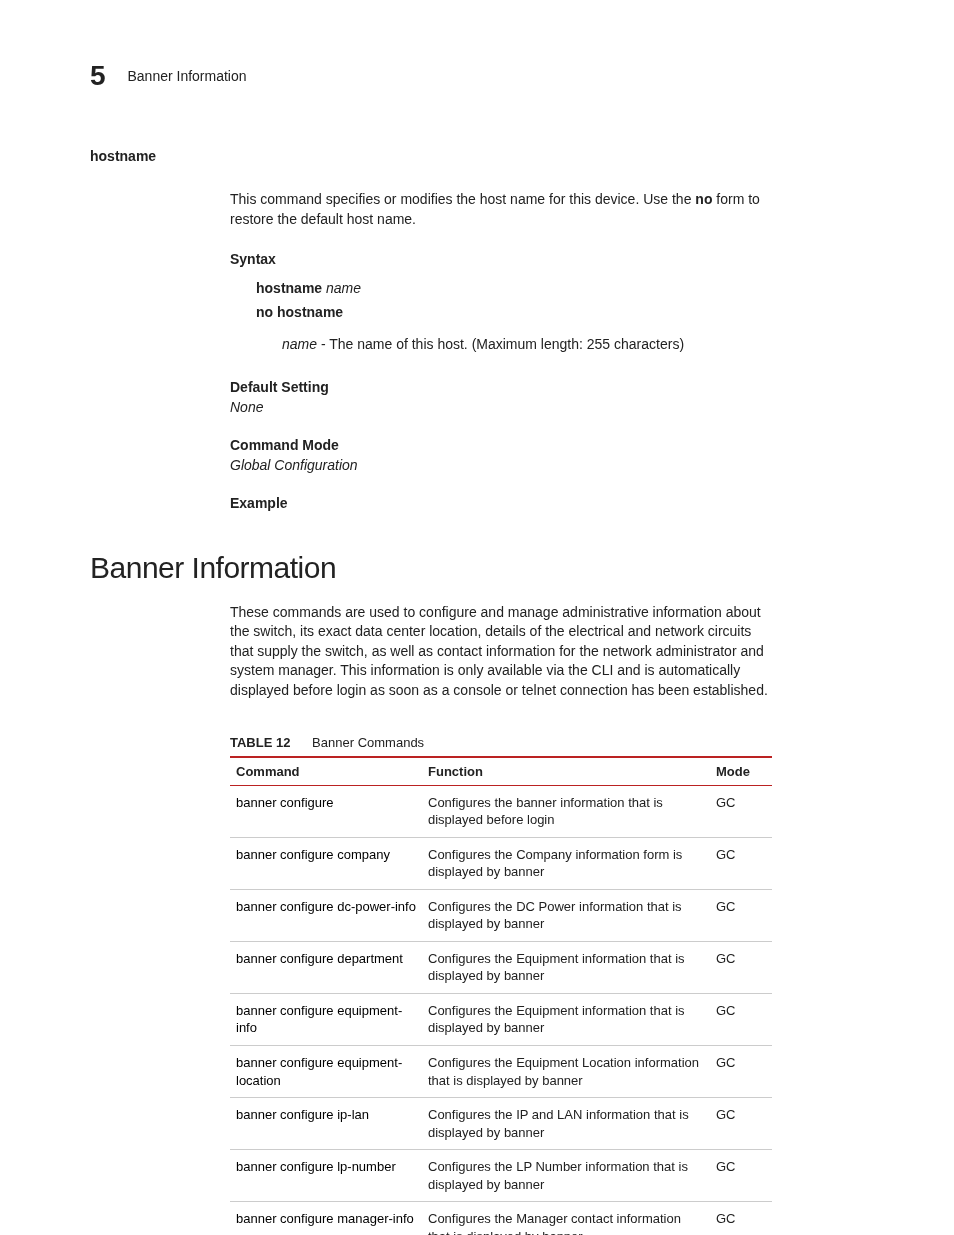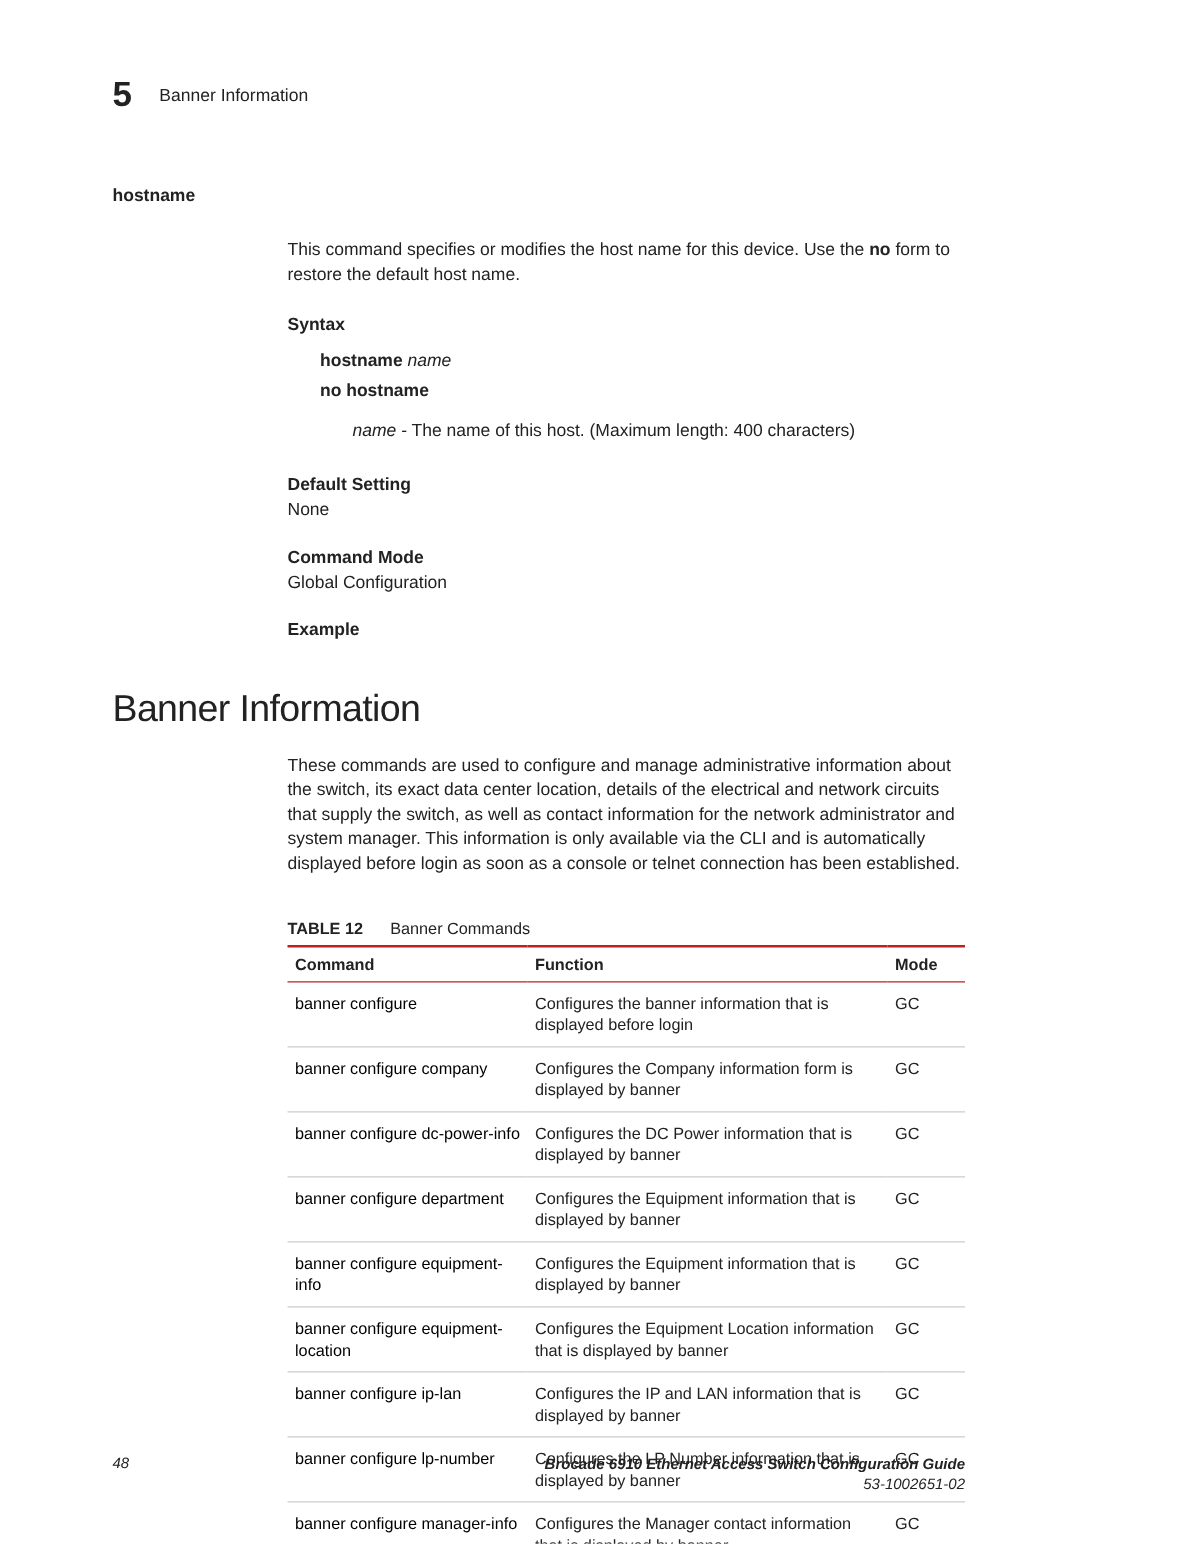--- a/index.html
+++ b/index.html
@@ -44,21 +44,21 @@
     font-weight: bold;
     margin-top: 22px;
   }
   .syntax-indent {
     margin-left: 26px;
     margin-top: 10px;
     line-height: 1.7;
   }
   .italic { font-style: italic; }
   .bold { font-weight: bold; }
-  .none-line { margin-top: 4px; }
+  .none-line { margin-top: 4px; font-style: italic; }
   .mono {
     font-family: "Courier New", monospace;
     font-size: 13px;
     white-space: pre;
     margin-top: 8px;
     line-height: 1.35;
   }
   .h1 {
     font-size: 30px;
     font-weight: normal;
@@ -122,21 +122,21 @@
     </div>
 
     <div class="subhead">Syntax</div>
     <div class="syntax-indent">
       <div>
         <span class="bold">hostname</span>
         <span class="italic">name</span>
       </div>
       <div class="bold">no hostname</div>
       <div style="margin-left:26px; margin-top:8px;">
-        <span class="italic">name</span><span> - The name of this host. (Maximum length: 400 characters)</span>
+        <span class="italic">name</span><span> - The name of this host. (Maximum length: 255 characters)</span>
       </div>
     </div>
 
     <div class="subhead">Default Setting</div>
     <div class="none-line">None</div>
 
     <div class="subhead">Command Mode</div>
     <div class="none-line">Global Configuration</div>
 
     <div class="subhead">Example</div>
@@ -204,21 +204,14 @@
           </tr>
           <tr>
             <td class="cmdcol"><span class="link">banner configure manager-info</span></td>
             <td>Configures the Manager contact information that is displayed by banner</td>
             <td class="modecol">GC</td>
           </tr>
         </tbody>
     </table>
   </div>
 
-  <div class="footer">
-    <span class="fleft">48</span>
-    <span class="fright">
-      <span class="bold" style="font-style:italic;">Brocade 6910 Ethernet Access Switch Configuration Guide</span><br>
-      <span>53-1002651-02</span>
-    </span>
-  </div>
 
 </div>
 
 </body></html>

